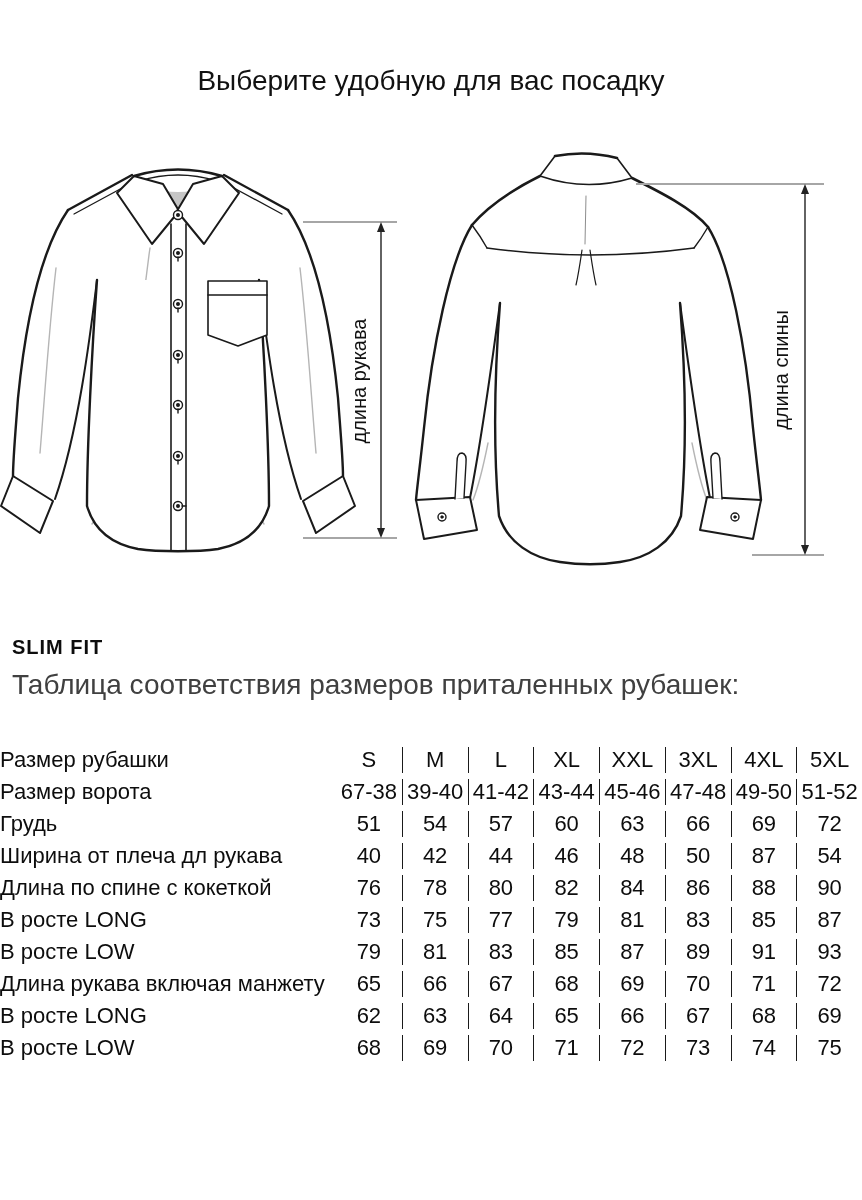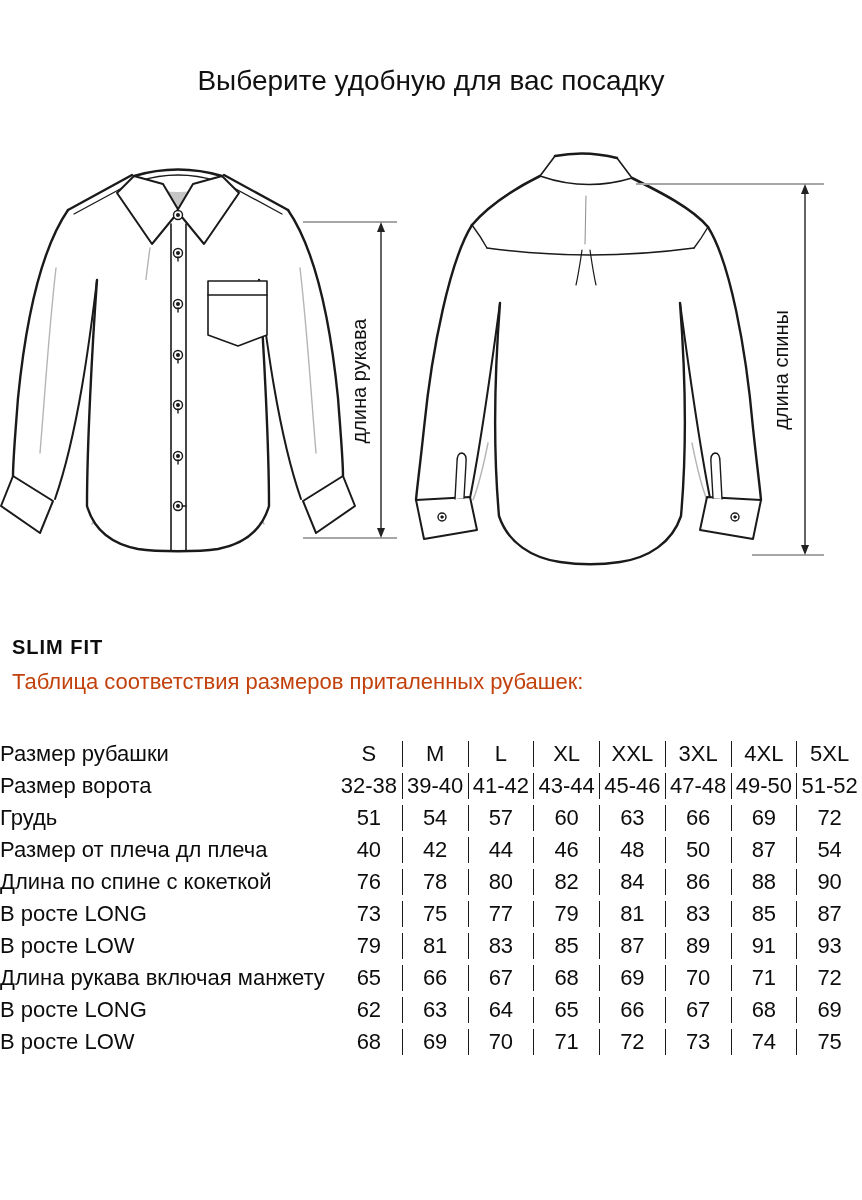--- a/index.html
+++ b/index.html
@@ -14,21 +14,21 @@
     width:750px;margin:0 auto;padding-top:64px;
     font-size:28px;line-height:34px;text-align:center;color:#111;
   }
   .diagram-wrap{width:862px;height:470px;margin-top:50px;}
   .diagram-wrap svg{display:block;}
   .dim-label{font-size:20px;fill:#111;font-family:"Liberation Sans","DejaVu Sans",sans-serif;}
   .section-heading{
     margin:18px 0 0 12px;font-size:20px;font-weight:bold;letter-spacing:1px;color:#0d0d0d;
   }
   .section-subtitle{
-    margin:10px 0 0 12px;font-size:22px;color:#c2410c;
+    margin:10px 0 0 12px;font-size:28px;color:#404040;
   }
   table.size-table{
     width:862px;margin-top:40px;table-layout:fixed;
     border-collapse:separate;border-spacing:0 6px;
     font-size:22px;color:#0d0d0d;
   }
   table.size-table td{height:26px;padding:0;vertical-align:middle;white-space:nowrap;}
   td.label{text-align:left;padding-left:5px;}
   td.val{text-align:center;}
   td.div{border-left:1.5px solid #1a1a1a;}
@@ -194,42 +194,42 @@
           <td class="val div">M</td>
           <td class="val div">L</td>
           <td class="val div">XL</td>
           <td class="val div">XXL</td>
           <td class="val div">3XL</td>
           <td class="val div">4XL</td>
           <td class="val div">5XL</td>
         </tr>
         <tr>
           <td class="label">Размер ворота</td>
-          <td class="val">32-38</td>
+          <td class="val">67-38</td>
           <td class="val div">39-40</td>
           <td class="val div">41-42</td>
           <td class="val div">43-44</td>
           <td class="val div">45-46</td>
           <td class="val div">47-48</td>
           <td class="val div">49-50</td>
           <td class="val div">51-52</td>
         </tr>
         <tr>
           <td class="label">Грудь</td>
           <td class="val">51</td>
           <td class="val div">54</td>
           <td class="val div">57</td>
           <td class="val div">60</td>
           <td class="val div">63</td>
           <td class="val div">66</td>
           <td class="val div">69</td>
           <td class="val div">72</td>
         </tr>
         <tr>
-          <td class="label">Размер от плеча дл плеча</td>
+          <td class="label">Ширина от плеча дл рукава</td>
           <td class="val">40</td>
           <td class="val div">42</td>
           <td class="val div">44</td>
           <td class="val div">46</td>
           <td class="val div">48</td>
           <td class="val div">50</td>
           <td class="val div">87</td>
           <td class="val div">54</td>
         </tr>
         <tr>

